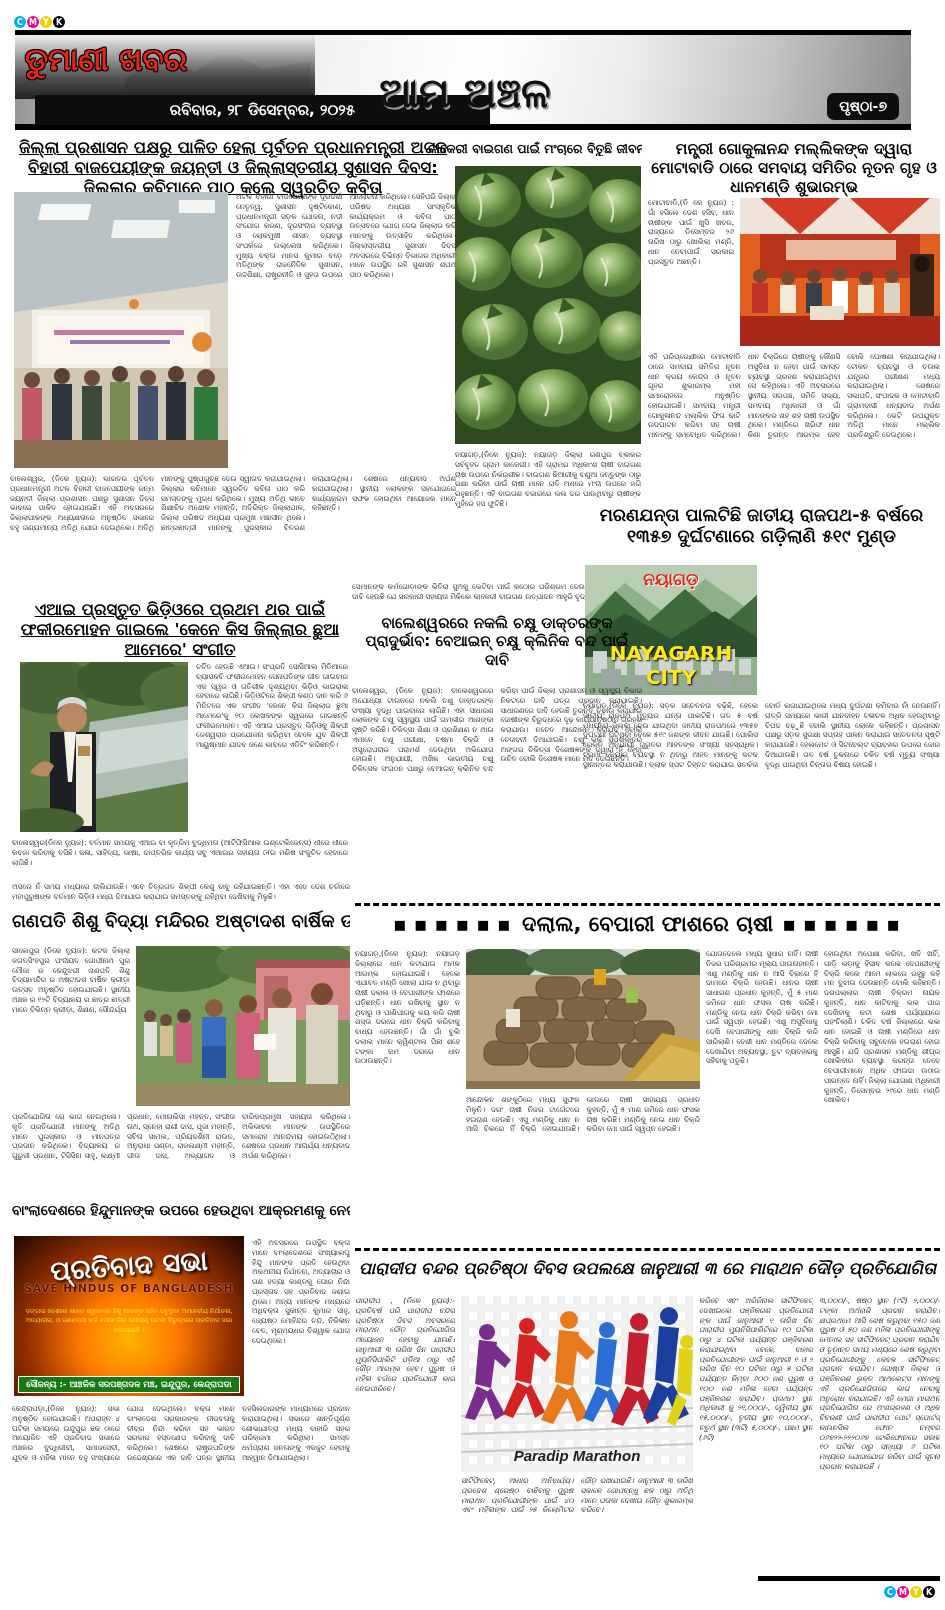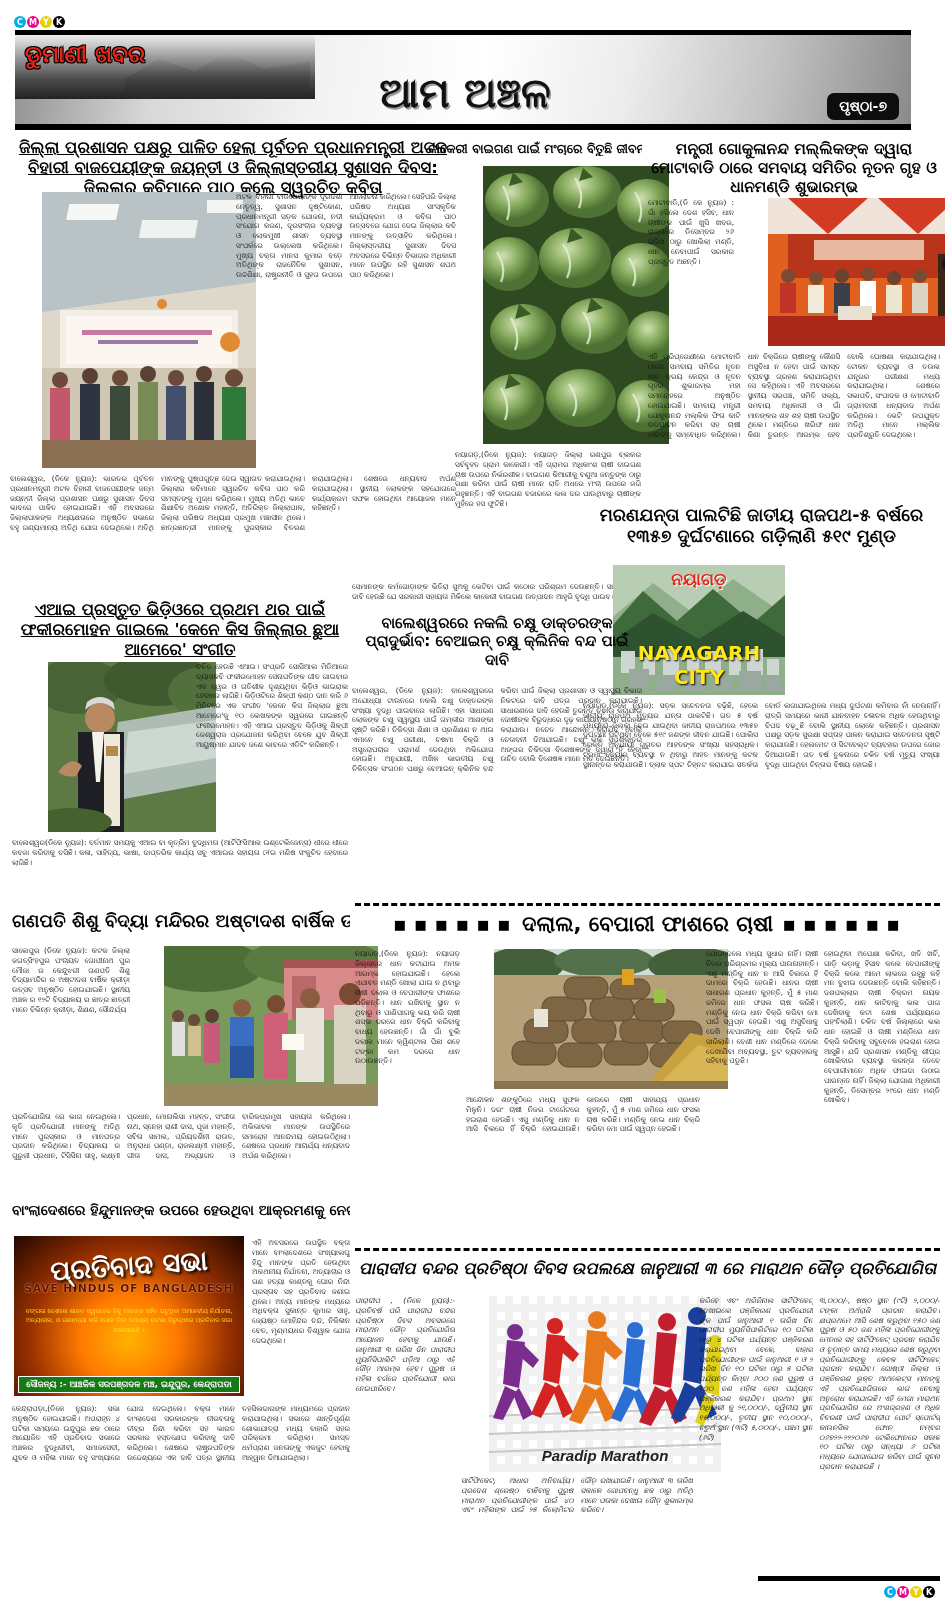--- a/index.html
+++ b/index.html
@@ -15,33 +15,33 @@
   .nowrap{white-space:nowrap;overflow:hidden;}
   
   .masthead{left:15px;top:30px;width:896px;height:100px;
      background:linear-gradient(100deg,#8f8f8f 0%,#d8d8d8 16%,#f2f2f2 34%,#ffffff 52%,#ececec 68%,#c2c2c2 84%,#8a8a8a 100%);
      border-top:5px solid #000;border-bottom:6px solid #000;box-sizing:border-box;}
   .mh-village{left:0;top:0;width:300px;height:64px;
      background:linear-gradient(180deg,#efefef 0%,#9a9a9a 35%,#4a4a4a 70%,#222 100%);}
   .mh-hut{left:110px;top:14px;width:185px;height:50px;
      background:linear-gradient(180deg,rgba(240,240,240,.15),rgba(40,40,40,.8));
      clip-path:polygon(0 60%,18% 20%,38% 45%,55% 5%,75% 40%,100% 25%,100% 100%,0 100%);}
-  .mh-name{left:10px;top:6px;font-size:23px;font-weight:bold;color:#e4251b;
+  .mh-name{left:10px;top:6px;font-size:31px;font-weight:bold;color:#e4251b;
      text-shadow:1px 1px 0 #000,-1px -1px 0 #000,1px -1px 0 #000,-1px 1px 0 #000;}
   .mh-datebar{left:20px;top:60px;width:455px;height:30px;background:#0d0d0d;color:#fff;
      display:flex;align-items:center;justify-content:center;font-size:15px;font-weight:bold;}
   .mh-title{left:275px;top:34px;width:350px;text-align:center;font-size:41px;font-weight:900;color:#111;
      text-shadow:1.5px 1.5px 0 #9a9a9a;}
   .mh-page{right:12px;top:58px;background:#0d0d0d;color:#fff;border-radius:7px;
      padding:5px 12px;font-size:14px;font-weight:bold;}
   
   .cmyk{display:flex;gap:1px;}
   .cmyk span{width:12px;height:12px;border-radius:50%;color:#fff;font-size:8px;font-weight:bold;
      display:flex;align-items:center;justify-content:center;font-family:"DejaVu Sans",sans-serif;}
-  .photo{overflow:hidden;background:#ccc;margin-left:28px;}
+  .photo{overflow:hidden;background:#ccc;}
   .overlay-red{color:#e4251b;font-weight:bold;font-size:17px;text-shadow:1px 1px 0 #fff;}
   .overlay-yellow{color:#ffe81a;font-weight:bold;font-size:20px;text-shadow:1px 1px 2px #000;}
   
   .poster{background:radial-gradient(ellipse at 50% 65%, #ffb300 0%, #ff7a00 30%, #962f00 62%, #200800 100%);}
   .poster-title{color:#fff;font-size:27px;font-weight:900;text-align:center;transform:rotate(-4deg);
      text-shadow:2px 2px 3px #000;}
   .poster-sub{color:#5c1408;font-size:10.5px;font-weight:bold;text-align:center;letter-spacing:1px;
      text-shadow:0 0 2px #ffb66e;}
   .poster-line{color:#ffe81a;font-size:6.3px;text-align:center;line-height:1.5;}
   .poster-strip{background:#157a15;border:1px solid #fff;color:#fff;font-size:8.5px;font-weight:bold;
@@ -63,20 +63,21 @@
     <span style="background:#EC008C">M</span>
     <span style="background:#E8D200">Y</span>
     <span style="background:#000000">K</span>
   </div>
 
   <div class="abs masthead">
     <div class="abs mh-village">
       <div class="abs mh-hut"></div>
     </div>
     <div class="abs mh-name">ଡୁମାଣୀ ଖବର</div>
+    <div class="abs mh-datebar">ରବିବାର, ୨୮ ଡିସେମ୍ବର, ୨୦୨୫</div>
     <div class="abs mh-title">ଆମ ଅଞ୍ଚଳ</div>
     <div class="abs mh-page">ପୃଷ୍ଠା-୭</div>
   </div>
 
   <div class="abs" style="left:10px;top:138px;width:446px;height:456px;">
     <div class="hl hl-left" style="font-size:16.5px;">ଜିଲ୍ଲା ପ୍ରଶାସନ ପକ୍ଷରୁ ପାଳିତ ହେଲା ପୂର୍ବତନ ପ୍ରଧାନମନ୍ତ୍ରୀ ଅଟଳ ବିହାରୀ ବାଜପେୟୀଙ୍କ ଜୟନ୍ତୀ ଓ ଜିଲ୍ଲାସ୍ତରୀୟ ସୁଶାସନ ଦିବସ: ଜିଲ୍ଲାର କବିମାନେ ପାଠ କଲେ ସ୍ୱରଚିତ କବିତା</div>
     <div class="abs photo" style="left:4px;top:54px;width:214px;height:276px;">
       <svg width="214" height="276" viewBox="0 0 214 276">
         <rect width="214" height="276" fill="#ded8ca"></rect>
         <polygon points="0,0 214,0 214,90 0,120" fill="#b9c2c4"></polygon>
@@ -256,20 +257,21 @@
     <div class="abs bt" style="left:184px;top:62px;width:152px;height:172px;">ଚର୍ଚିତ ହେଉଛି ଏଆଇ। ସଂପ୍ରତି ସୋସିଆଲ ମିଡିଆରେ ବ୍ୟାସକବି ଫକୀରମୋହନ ସେନାପତିଙ୍କ ଗୀତ ଗାଇବାର ଏକ ସ୍ୱର ଓ ଗତିଶୀଳ ଦୃଶ୍ୟଥିବା ଭିଡ଼ିଓ ଭାଇରାଲ ହେବାରେ ଲାଗିଛି। ଭିଡ଼ିଓଟିରେ ଶିଳ୍ପୀ କଣ୍ଠ ଦାନ କରି ୬ ମିନିଟରେ ଏକ ସଂଗୀତ 'କେନେ କିସ ଜିଲ୍ଲାର ଛୁଆ ଆମେରେ'କୁ ୧୦ ଲେଖକଙ୍କ ସ୍ୱରରେ ଗାଇଛନ୍ତି ଫକୀରମୋହନ। ଏହି ଏଆଇ ପ୍ରସ୍ତୁତ ଭିଡ଼ିଓକୁ ଶିଳ୍ପୀ ଜେଶ୍ୱରାଜ ପ୍ରଯୋଜନା କରିଥିବା ବେଳେ ଯୁବ ଶିଳ୍ପୀ ଆୟୁଷ୍ମାନ ଯାଦବ ଜଣେ ଭାବରେ ଏଡିଟିଂ କରିଛନ୍ତି।</div>
     <div class="abs bt" style="left:0;top:238px;width:336px;height:40px;">ବାଲେଶ୍ୱର(ଡିକେ ନ୍ୟୁଜ): ବର୍ତମାନ ସମୟକୁ ଏଆଇ ବା କୃତ୍ରିମ ବୁଦ୍ଧିମତା (ଆର୍ଟିଫିସିଆଲ ଇଣ୍ଟେଲିଜେନ୍ସ) ଧୀରେ ଧୀରେ କବଜା କରିବାକୁ ବସିଛି। କଳା, ସାହିତ୍ୟ, ଭାଷା, ଦାପ୍ତରିକ କାର୍ଯ୍ୟ ସବୁ ଏଆଇର ସହାୟତା নেଇ ମଣିଷ ସଂକୁଚିତ ହେବାରେ ଲାଗିଛି।</div>
   </div>
 
   <div class="abs" style="left:352px;top:614px;width:290px;height:262px;">
     <div class="hl" style="font-size:15px;">ବାଲେଶ୍ୱରରେ ନକଲି ଚକ୍ଷୁ ଡାକ୍ତରଙ୍କ ପ୍ରାଦୁର୍ଭାବ: ବେଆଇନ୍ ଚକ୍ଷୁ କ୍ଲିନିକ ବନ୍ଦ ପାଇଁ ଦାବି</div>
     <div class="abs bt c2" style="left:0;top:72px;width:290px;height:190px;">ବାଲେଶ୍ୱର, (ଡିକେ ନ୍ୟୁଜ): ବାଲେଶ୍ୱରରେ ଅଯୋଧ୍ୟା ଟାଉନରେ ନକଲି ଚକ୍ଷୁ ଡାକ୍ତରଙ୍କ ସଂଖ୍ୟା ବୃଦ୍ଧି ପାଇବାରେ ଲାଗିଛି। ଏହା ସାଧାରଣ ଲୋକଙ୍କ ଚକ୍ଷୁ ସ୍ୱାସ୍ଥ୍ୟ ପାଇଁ ଗମ୍ଭୀର ଆଶଙ୍କା ସୃଷ୍ଟି କରିଛି। ଚିକିତ୍ସା ଶିକ୍ଷା ଓ ପ୍ରଶିକ୍ଷଣ ନ ଥାଇ ଏମାନେ ଚକ୍ଷୁ ପରୀକ୍ଷା, ଚଷମା ବିକ୍ରି ଓ ଅସ୍ତ୍ରୋପଚାର ପରାମର୍ଶ ଦେଉଥିବା ଅଭିଯୋଗ ହୋଇଛି। ଅନୁଯାୟୀ, ଅଖିଳ ଭାରତୀୟ ଚକ୍ଷୁ ଚିକିତ୍ସକ ସଂଗଠନ ପକ୍ଷରୁ ବେଆଇନ୍ କ୍ଲିନିକ ବନ୍ଦ କରିବା ପାଇଁ ଜିଲ୍ଲା ପ୍ରଶାସନ ଓ ସ୍ୱାସ୍ଥ୍ୟ ବିଭାଗ ନିକଟରେ ଦାବି ପତ୍ର ପ୍ରଦାନ କରାଯାଇଛି। ସାଧାରଣରେ ଦାବି ହେଉଛି ତୁରନ୍ତ ଚଢ଼ାଉ କରାଯାଇ ଦୋଷୀଙ୍କ ବିରୁଦ୍ଧରେ ଦୃଢ଼ କାର୍ଯ୍ୟାନୁଷ୍ଠାନ ଗ୍ରହଣ କରାଯାଉ। ନଚେତ ଆନ୍ଦୋଳନ କରାଯିବ ବୋଲି ଚେତାବନୀ ଦିଆଯାଇଛି। ଚକ୍ଷୁ ଭଳି ସ୍ପର୍ଶକାତର ଅଙ୍ଗର ଚିକିତ୍ସା ବିଶେଷଜ୍ଞଙ୍କ ଦ୍ୱାରା ହିଁ ହେବା ଉଚିତ ବୋଲି ବିଶେଷଜ୍ଞ ମାନେ ମତ ଦେଇଛନ୍ତି।</div>
   </div>
 
   <div class="abs" style="left:12px;top:882px;width:338px;height:316px;">
+    <div class="abs bt" style="left:0;top:0;width:338px;height:26px;">ଅସରେ ନଁ ସମୟ ମଧ୍ୟରେ ଚାଲିଯାଉଛି। ଏବେ ଚିତ୍ରଗତ ଶିଳ୍ପୀ କେଶୁ ବାବୁ ରହିଯାଇଛନ୍ତି। ଏହା ଏବେ ଦେଶ ଚର୍ଚାରେ ମହାପୁରୁଷଙ୍କ ବର୍ତମାନ ଭିଡ଼ିଓ ମଧ୍ୟ ଦିଆଯାଇ କରାଯାଇ ସମସ୍ତଙ୍କୁ ରହିଥିବା ଦେଖିବାକୁ ମିଳୁଛି।</div>
     <div class="abs hl nowrap" style="left:0;top:28px;width:338px;font-size:18px;">ଗଣପତି ଶିଶୁ ବିଦ୍ୟା ମନ୍ଦିରର ଅଷ୍ଟାଦଶ ବାର୍ଷିକ ଉସବ</div>
     <div class="abs bt" style="left:0;top:64px;width:118px;height:160px;">ସାଲେପୁର (ଡିକେ ନ୍ୟୁଜ): କଟକ ଜିଲ୍ଲା ଜଗତ୍‌ସିଂହପୁର ପଂଚାୟତ ଗୋପୀନାଥ ପୁର ମୌଜା ର କେନ୍ଦୁଝରୀ ଗଣପତି ଶିଶୁ ବିଦ୍ୟାମନ୍ଦିର ର ଅଷ୍ଟାଦଶ ବାର୍ଷିକ କ୍ରୀଡ଼ା ଉତ୍ସବ ଅନୁଷ୍ଠିତ ହୋଇଯାଇଛି। ସ୍ଥାନୀୟ ଅଞ୍ଚଳ ର ୧୨ଟି ବିଦ୍ୟାଳୟ ର ଛାତ୍ର ଛାତ୍ରୀ ମାନେ ବିଭିନ୍ନ କ୍ରୀଡ଼ା, ଶିକ୍ଷଣ, ସୌନ୍ଦର୍ଯ୍ୟ</div>
     <div class="abs photo" style="left:124px;top:64px;width:214px;height:160px;">
       <svg width="214" height="160" viewBox="0 0 214 160">
         <rect width="214" height="160" fill="#7a9a5c"></rect>
         <ellipse cx="40" cy="20" rx="60" ry="26" fill="#4e6e38"></ellipse>
         <ellipse cx="150" cy="16" rx="70" ry="24" fill="#5a7a42"></ellipse>
         <rect x="120" y="22" width="94" height="52" fill="#d88a8a"></rect>
         <rect x="128" y="30" width="24" height="44" fill="#b86a6a"></rect>
         <polygon points="120,22 214,22 214,14 120,14" fill="#a85555"></polygon>

